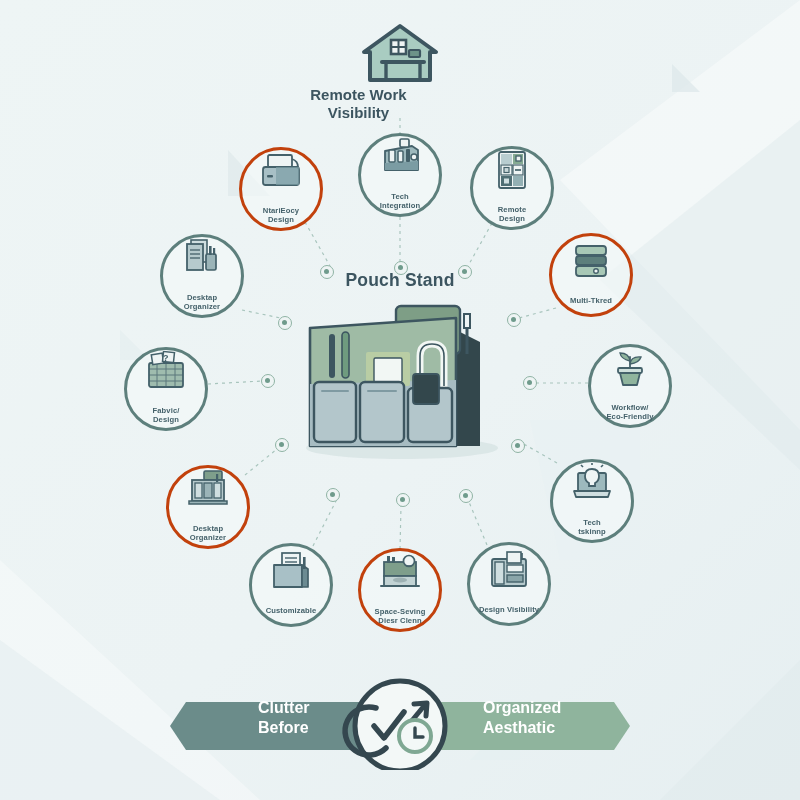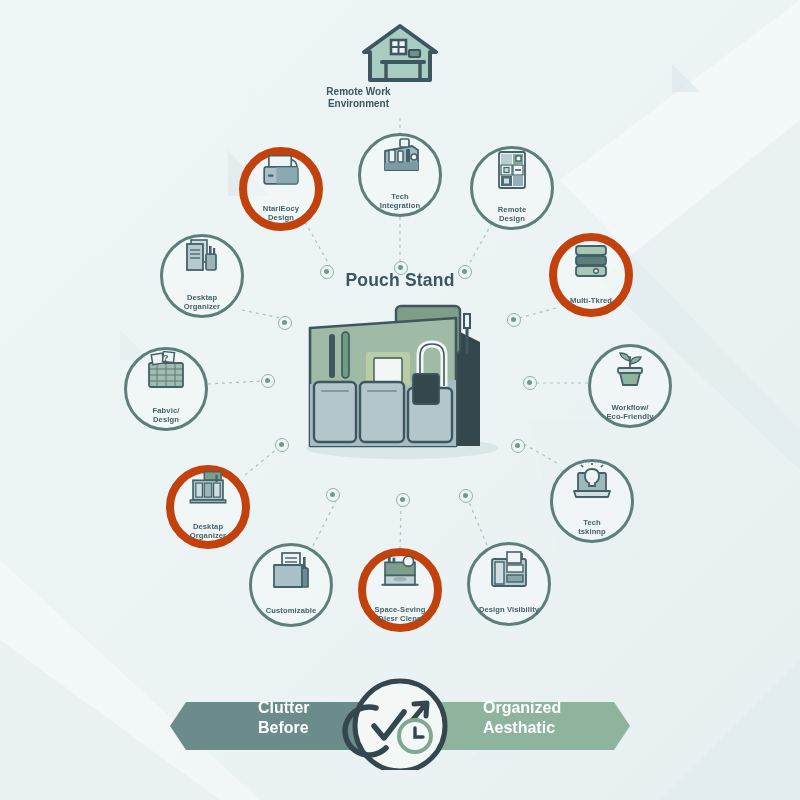--- a/index.html
+++ b/index.html
@@ -14,21 +14,21 @@
   .bg-layer { position:absolute; inset:0; pointer-events:none; }
 
   .node { position:absolute; width:0; height:0; }
   .node-circle {
     position:absolute; left:-42px; top:-42px;
     width:84px; height:84px; border-radius:50%;
     background:rgba(243,248,248,0.62);
     display:flex; flex-direction:column;
     align-items:center; justify-content:center;
   }
-  .node-circle.light { border:8px solid #c2410c; }
+  .node-circle.light { border:3px solid #c2410c; }
   .node-circle.dark  { border:3px solid #5d7f7c; }
   .node-ico { width:44px; height:40px; display:block; margin-top:-3px; }
   .node-label {
     font-size:7.6px; font-weight:600; color:#44616a;
     text-align:center; line-height:1.16; letter-spacing:.1px;
     margin-top:16px; width:84px;
   }
 
   .connector-dot { position:absolute; width:0; height:0; }
   .connector-dot i {
@@ -42,21 +42,21 @@
     width:5px; height:5px; border-radius:50%; background:#6f9b8c;
   }
 
   #center-title {
     position:absolute; left:0; width:800px; top:270px;
     text-align:center; font-size:17.5px; font-weight:bold;
     color:#3c5560; letter-spacing:.2px;
   }
   #header-label {
     position:absolute; left:0; width:717px; top:86px;
-    text-align:center; font-size:10px; font-weight:bold;
+    text-align:center; font-size:15px; font-weight:bold;
     color:#3c5560; line-height:1.22;
   }
   #header-ico { position:absolute; left:358px; top:22px; width:84px; height:62px; }
   #product { position:absolute; left:280px; top:296px; width:240px; height:170px; }
 
   #banner { position:absolute; left:0; top:660px; width:800px; height:110px; }
   .banner-text {
     position:absolute; color:#ffffff; font-size:16px;
     font-weight:bold; line-height:1.22;
   }
@@ -112,21 +112,21 @@
     <rect x="33" y="18" width="15" height="14" fill="#eef4f4" stroke="#3d5660" stroke-width="2.6"></rect>
     <line x1="40.5" y1="18" x2="40.5" y2="32" stroke="#3d5660" stroke-width="2"></line>
     <line x1="33" y1="25" x2="48" y2="25" stroke="#3d5660" stroke-width="2"></line>
     <rect x="51" y="28" width="11" height="7" rx="1" fill="#6d9389" stroke="#3d5660" stroke-width="2.2"></rect>
     <line x1="24" y1="40" x2="66" y2="40" stroke="#3d5660" stroke-width="4" stroke-linecap="round"></line>
     <line x1="28" y1="40" x2="28" y2="57" stroke="#3d5660" stroke-width="3.4"></line>
     <line x1="62" y1="40" x2="62" y2="57" stroke="#3d5660" stroke-width="3.4"></line>
   </svg>
   <div id="header-label">
     <span>Remote Work</span><br>
-    <span>Environment</span>
+    <span>Visibility</span>
   </div>
 
   <div id="center-title">Pouch Stand</div>
 
   <svg id="product" viewBox="0 0 240 170">
     <ellipse cx="122" cy="152" rx="96" ry="11" fill="#d7e4e4" opacity="0.8"></ellipse>
     <path d="M176 34 L200 46 L200 150 L176 150 Z" fill="#33474c"></path>
     <rect x="116" y="10" width="64" height="48" rx="5" fill="#7e9e86" stroke="#3d5660" stroke-width="2.4"></rect>
     <rect x="128" y="30" width="40" height="4" rx="2" fill="#4d6b62"></rect>
     <path d="M184 18 l6 0 0 14 -6 0 z" fill="#eef4f4" stroke="#3d5660" stroke-width="2"></path>

